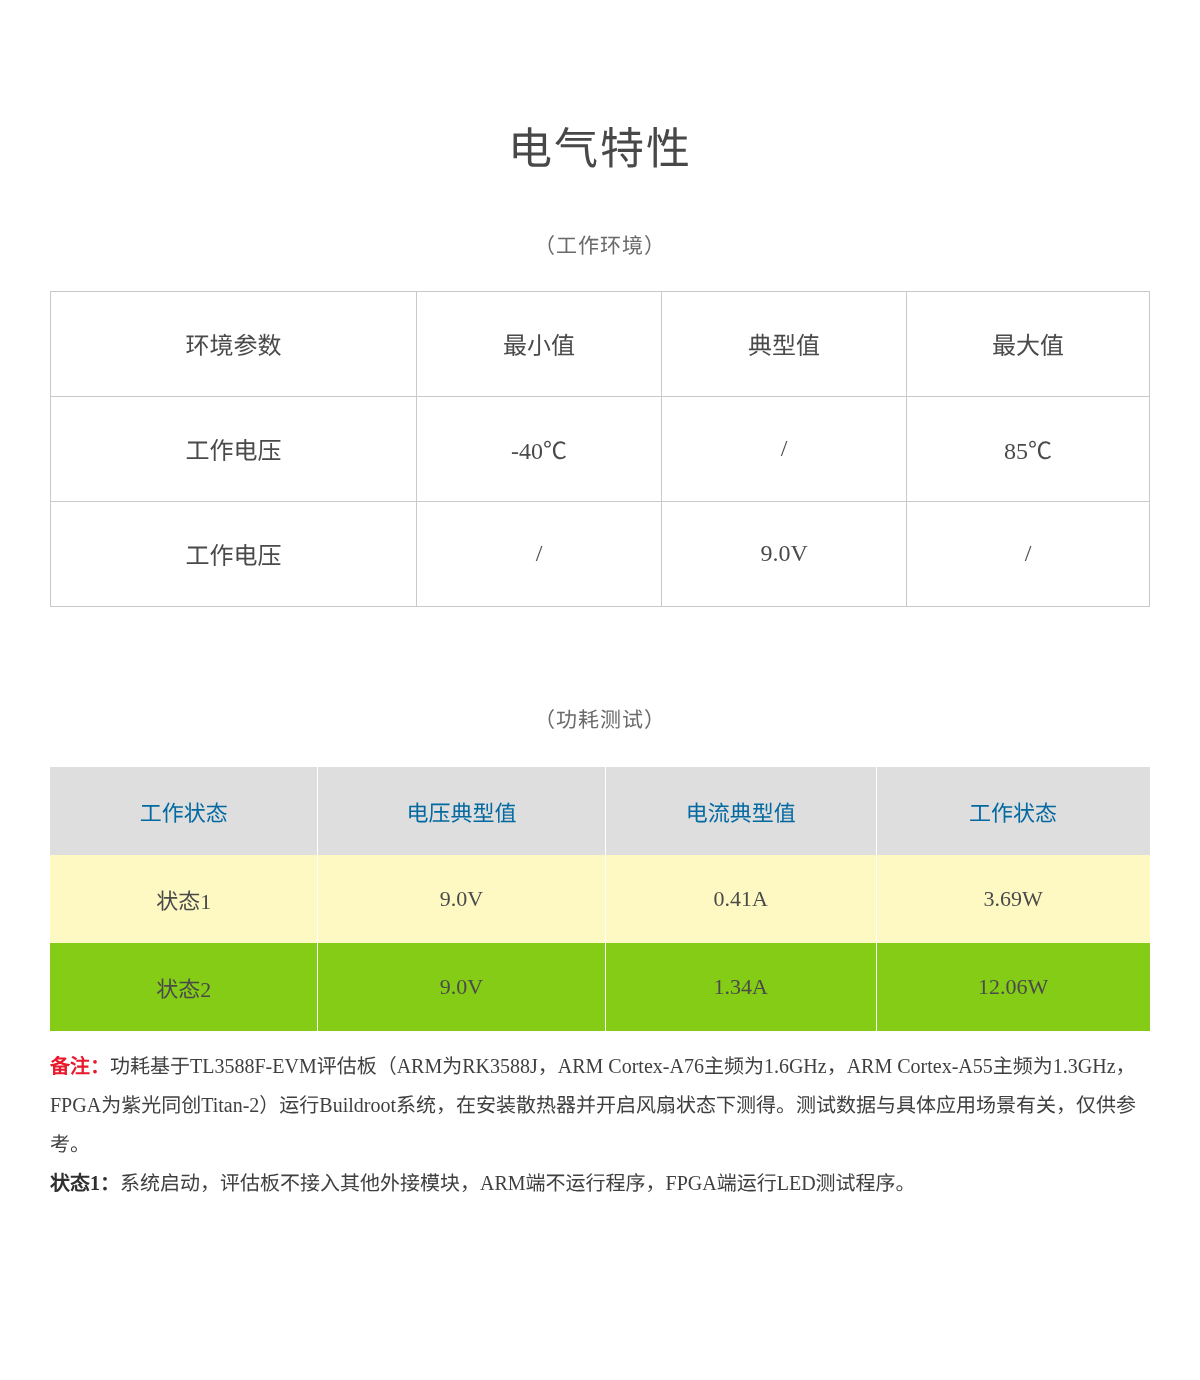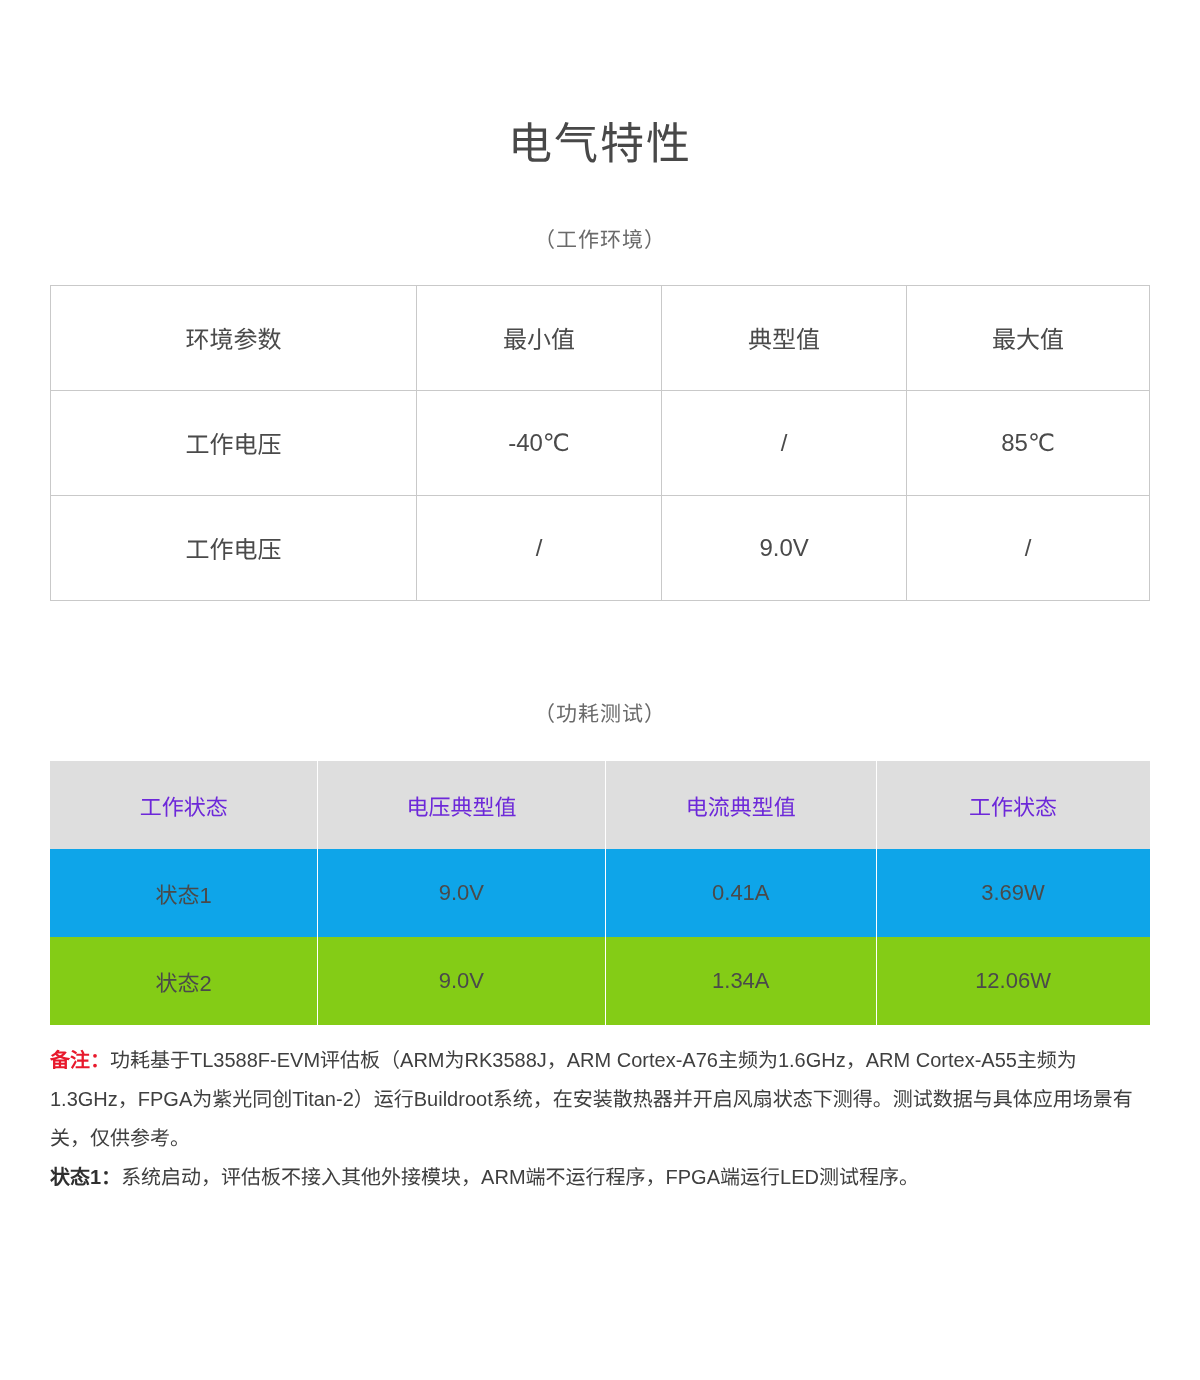--- a/index.html
+++ b/index.html
@@ -11,22 +11,23 @@
     width: 1200px;
     min-height: 1380px;
     font-family: "Liberation Sans", "DejaVu Sans", sans-serif;
     color: #444444;
     -webkit-font-smoothing: antialiased;
   }
   .page {
     width: 1200px;
     min-height: 1380px;
     box-sizing: border-box;
-    padding: 10px;
+    padding: 16px;
     position: relative;
+    font-family: Liberation Serif, serif;
   }
   .title {
     text-align: center;
     font-size: 44px;
     font-weight: normal;
     color: #484848;
     letter-spacing: 2px;
     margin: 0;
     padding-top: 108px;
     line-height: 1.2;
@@ -77,24 +78,24 @@
     vertical-align: middle;
     font-size: 22px;
     font-weight: normal;
     color: #4a4a4a;
     height: 86px;
     border: none;
   }
   .table-power thead th {
     background: #dedede;
     font-size: 22px;
-    color: #6d28d9;
+    color: #0369a1;
   }
   .table-power tbody tr.odd td {
-    background: #0ea5e9;
+    background: #fef9c3;
   }
   .table-power tbody tr.even td {
     background: #84cc16;
   }
   .table-power th + th,
   .table-power td + td {
     box-shadow: inset 1px 0 0 #ffffff;
   }
 
   

